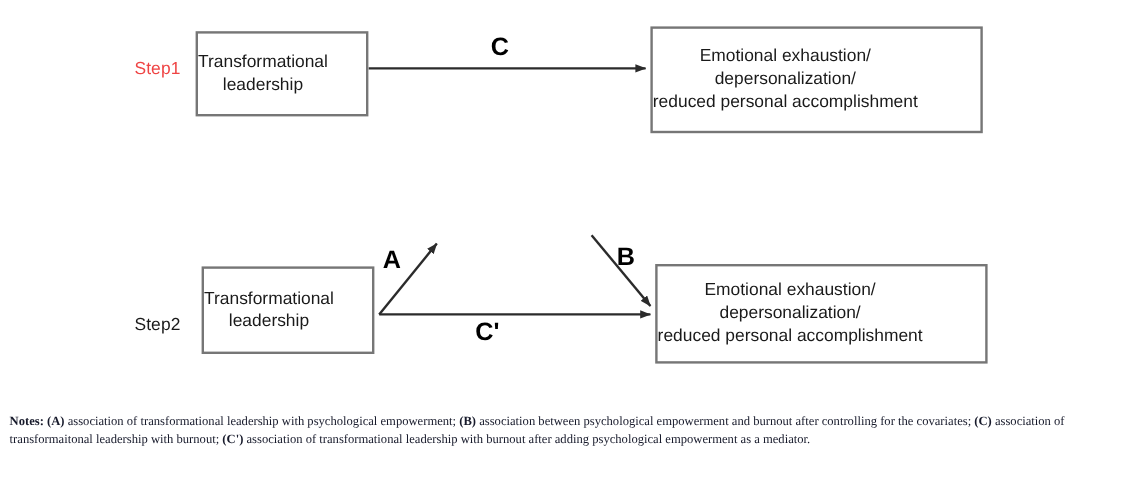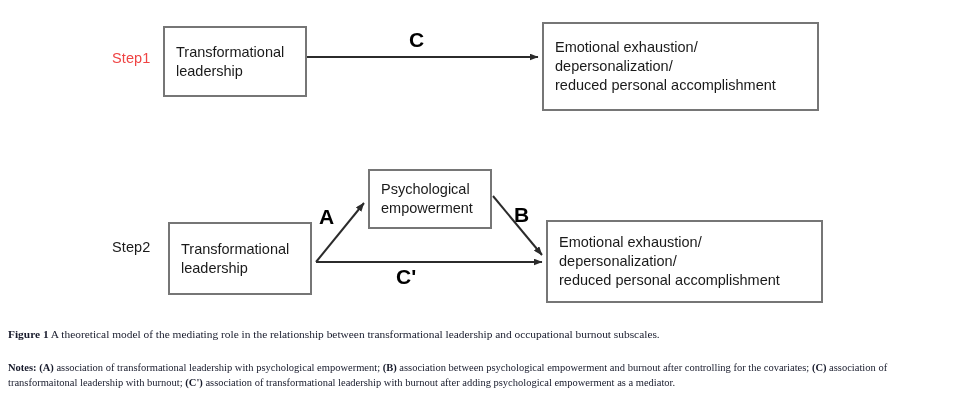--- a/index.html
+++ b/index.html
@@ -30,23 +30,23 @@
     border: 2px solid #767676;
     background: #ffffff;
     display: flex;
     align-items: center;
   }
   .node-text {
     font-family: "Liberation Sans", sans-serif;
     font-size: 14.5px;
     line-height: 19px;
     color: #1a1a1a;
-    padding-left: 11px;
     padding-right: 6px;
     white-space: pre-line;
+    text-align: center;
   }
 
   
   #step1-label {
     position: absolute;
     left: 112px;
     top: 50px;
     font-size: 14.5px;
     color: #ef4444;
     letter-spacing: 0.1px;
@@ -69,21 +69,21 @@
     top: 28px;
     font-size: 21px;
     font-weight: bold;
     color: #000;
   }
 
   
   #step2-label {
     position: absolute;
     left: 112px;
-    top: 239px;
+    top: 263px;
     font-size: 14.5px;
     color: #1a1a1a;
     letter-spacing: 0.1px;
   }
   #step2-tl-box {
     left: 168px;
     top: 222px;
     width: 144px;
     height: 73px;
   }
@@ -181,36 +181,29 @@
 reduced personal accomplishment</div>
   </div>
 
   <div id="step2-label">Step2</div>
 
   <div class="node-box" id="step2-tl-box">
     <div class="node-text">Transformational
 leadership</div>
   </div>
 
-  <div class="node-box" id="step2-mediator-box">
-    <div class="node-text">Psychological
-empowerment</div>
-  </div>
 
   <div class="node-box" id="step2-outcome-box">
     <div class="node-text">Emotional exhaustion/
 depersonalization/
 reduced personal accomplishment</div>
   </div>
 
   <div id="label-a">A</div>
   <div id="label-b">B</div>
   <div id="label-cprime">C'</div>
 </div>
 
 <div id="caption">
-  <div id="caption-title">
-    <span class="cap-b">Figure 1</span><span> A theoretical model of the mediating role in the relationship between transformational leadership and occupational burnout subscales.</span>
-  </div>
   <div id="caption-notes">
     <span class="cap-b">Notes:</span><span id="notes-body"><span class="cap-b"> (A)</span><span> association of transformational leadership with psychological empowerment;</span><span class="cap-b"> (B)</span><span> association between psychological empowerment and burnout after controlling for the covariates;</span><span class="cap-b"> (C)</span><span> association of transformaitonal leadership with burnout;</span><span class="cap-b"> (C')</span><span> association of transformational leadership with burnout after adding psychological empowerment as a mediator.</span></span>
   </div>
 </div>
 
 </body></html>

